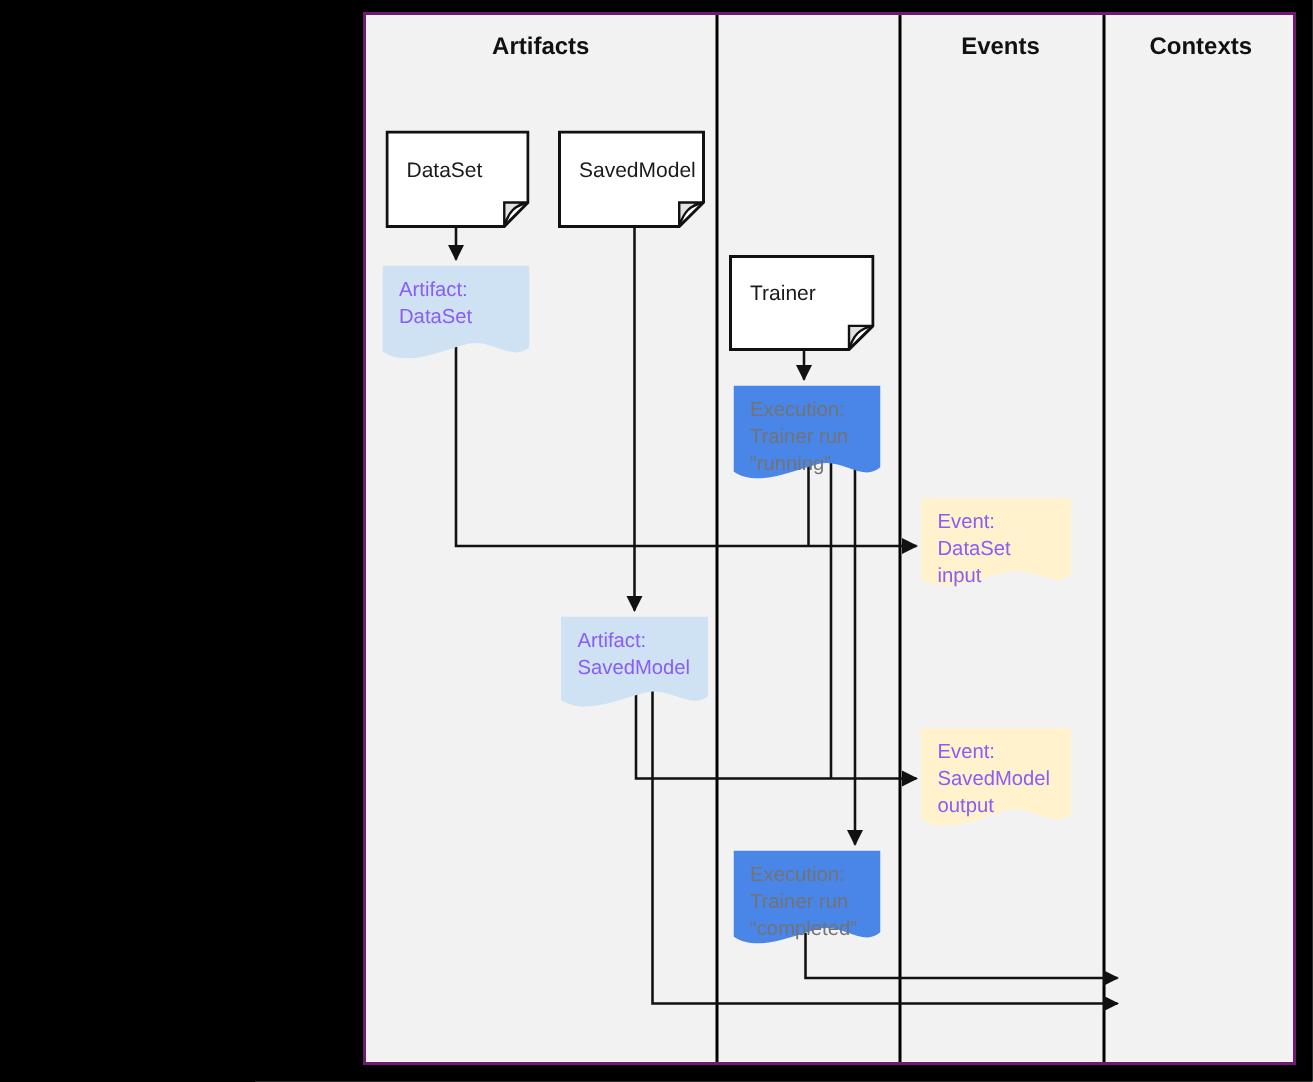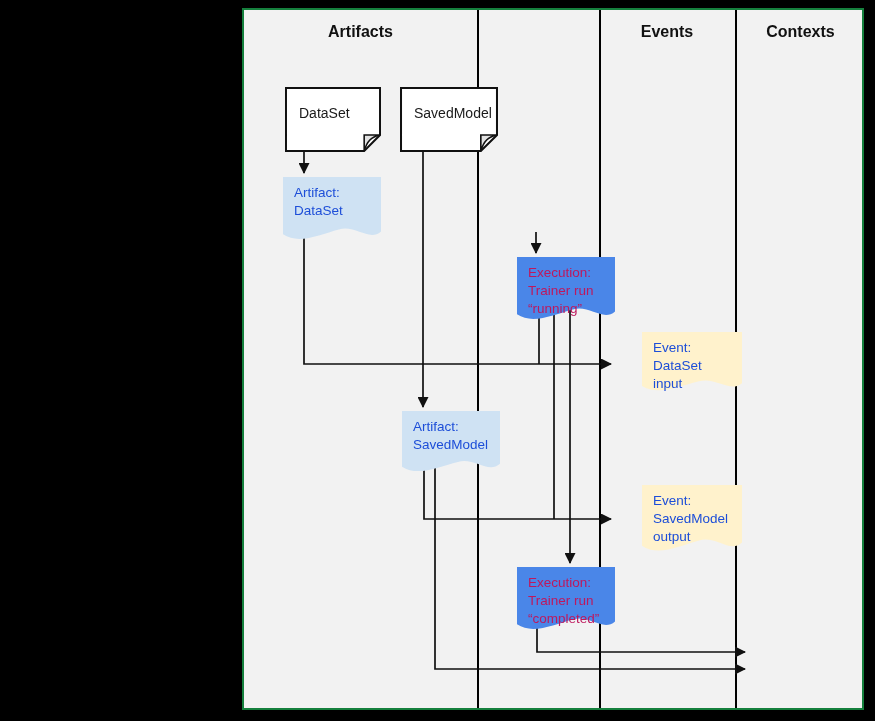--- a/index.html
+++ b/index.html
@@ -1,34 +1,34 @@
 <!DOCTYPE html>
 <html><head>
 <meta charset="utf-8">
 <style>
   html,body{margin:0;padding:0;background:#000;}
   .stage{position:relative;width:875px;height:721px;background:#000;overflow:hidden;
          font-family:"Liberation Sans", sans-serif;}
   .panel{position:absolute;left:242px;top:8px;width:622px;height:702px;
-         background:#f2f2f2;border:2px solid #15803d;box-sizing:border-box;}
+         background:#f2f2f2;border:2px solid #701a75;box-sizing:border-box;}
   .vline{position:absolute;top:0;width:2px;height:100%;background:#000;z-index:1;}
   .lane-header{position:absolute;top:10px;height:24px;display:flex;align-items:center;
                justify-content:center;font-size:16px;font-weight:bold;color:#111;z-index:3;}
   .edges{position:absolute;left:0;top:0;z-index:2;pointer-events:none;}
-  .node{position:absolute;z-index:3;margin-left:28px;}
+  .node{position:absolute;z-index:3;}
   .node svg.shape{position:absolute;left:0;top:0;width:100%;height:100%;display:block;}
   .doc .page{fill:#fff;stroke:#111;stroke-width:2;}
   .doc .fold{fill:#e2e2e2;stroke:#111;stroke-width:1.6;}
   .doc-label{position:relative;z-index:1;height:100%;display:flex;align-items:center;
              padding-left:14px;padding-bottom:14px;box-sizing:border-box;
              font-size:14px;color:#1a1a1a;}
   .note path{stroke:none;}
   .note-label{position:relative;z-index:1;padding:7px 8px 0 11px;font-size:13.5px;
-              line-height:1.32;color:#1d4ed8;white-space:pre-line;}
-  .note.dark .note-label{color:#be185d;}
+              line-height:1.32;color:#8b5cf6;white-space:pre-line;}
+  .note.dark .note-label{color:#737373;}
 </style>
 </head>
 <body>
 
 <div class="stage">
   <div class="panel">
 
     <div class="vline" style="left:233px"></div>
     <div class="vline" style="left:355px"></div>
     <div class="vline" style="left:491px"></div>
@@ -76,20 +76,27 @@
     </div>
 
     <div class="node doc" style="left:128px;top:77px;width:98px;height:65px">
       <svg class="shape" viewBox="0 0 97 65" preserveAspectRatio="none">
         <path class="page" d="M1,1 H96 V48 L80,64 H1 Z"></path>
         <path class="fold" d="M80,64 C83,54 87,50 96,48 L80,48 Z"></path>
       </svg>
       <div class="doc-label">SavedModel</div>
     </div>
 
+    <div class="node doc" style="left:242px;top:160px;width:97px;height:64px">
+      <svg class="shape" viewBox="0 0 97 65" preserveAspectRatio="none">
+        <path class="page" d="M1,1 H96 V48 L80,64 H1 Z"></path>
+        <path class="fold" d="M80,64 C83,54 87,50 96,48 L80,48 Z"></path>
+      </svg>
+      <div class="doc-label">Trainer</div>
+    </div>
 
     <div class="node note" style="left:11px;top:167px;width:98px;height:68px">
       <svg class="shape" viewBox="0 0 100 70" preserveAspectRatio="none">
         <path fill="#cfe2f3" d="M0,0 H100 V56 C88,67 74,49 57,54 C38,59 16,70 0,59 Z"></path>
       </svg>
       <div class="note-label">Artifact:
 DataSet</div>
     </div>
 
     <div class="node note dark" style="left:245px;top:247px;width:98px;height:68px">

